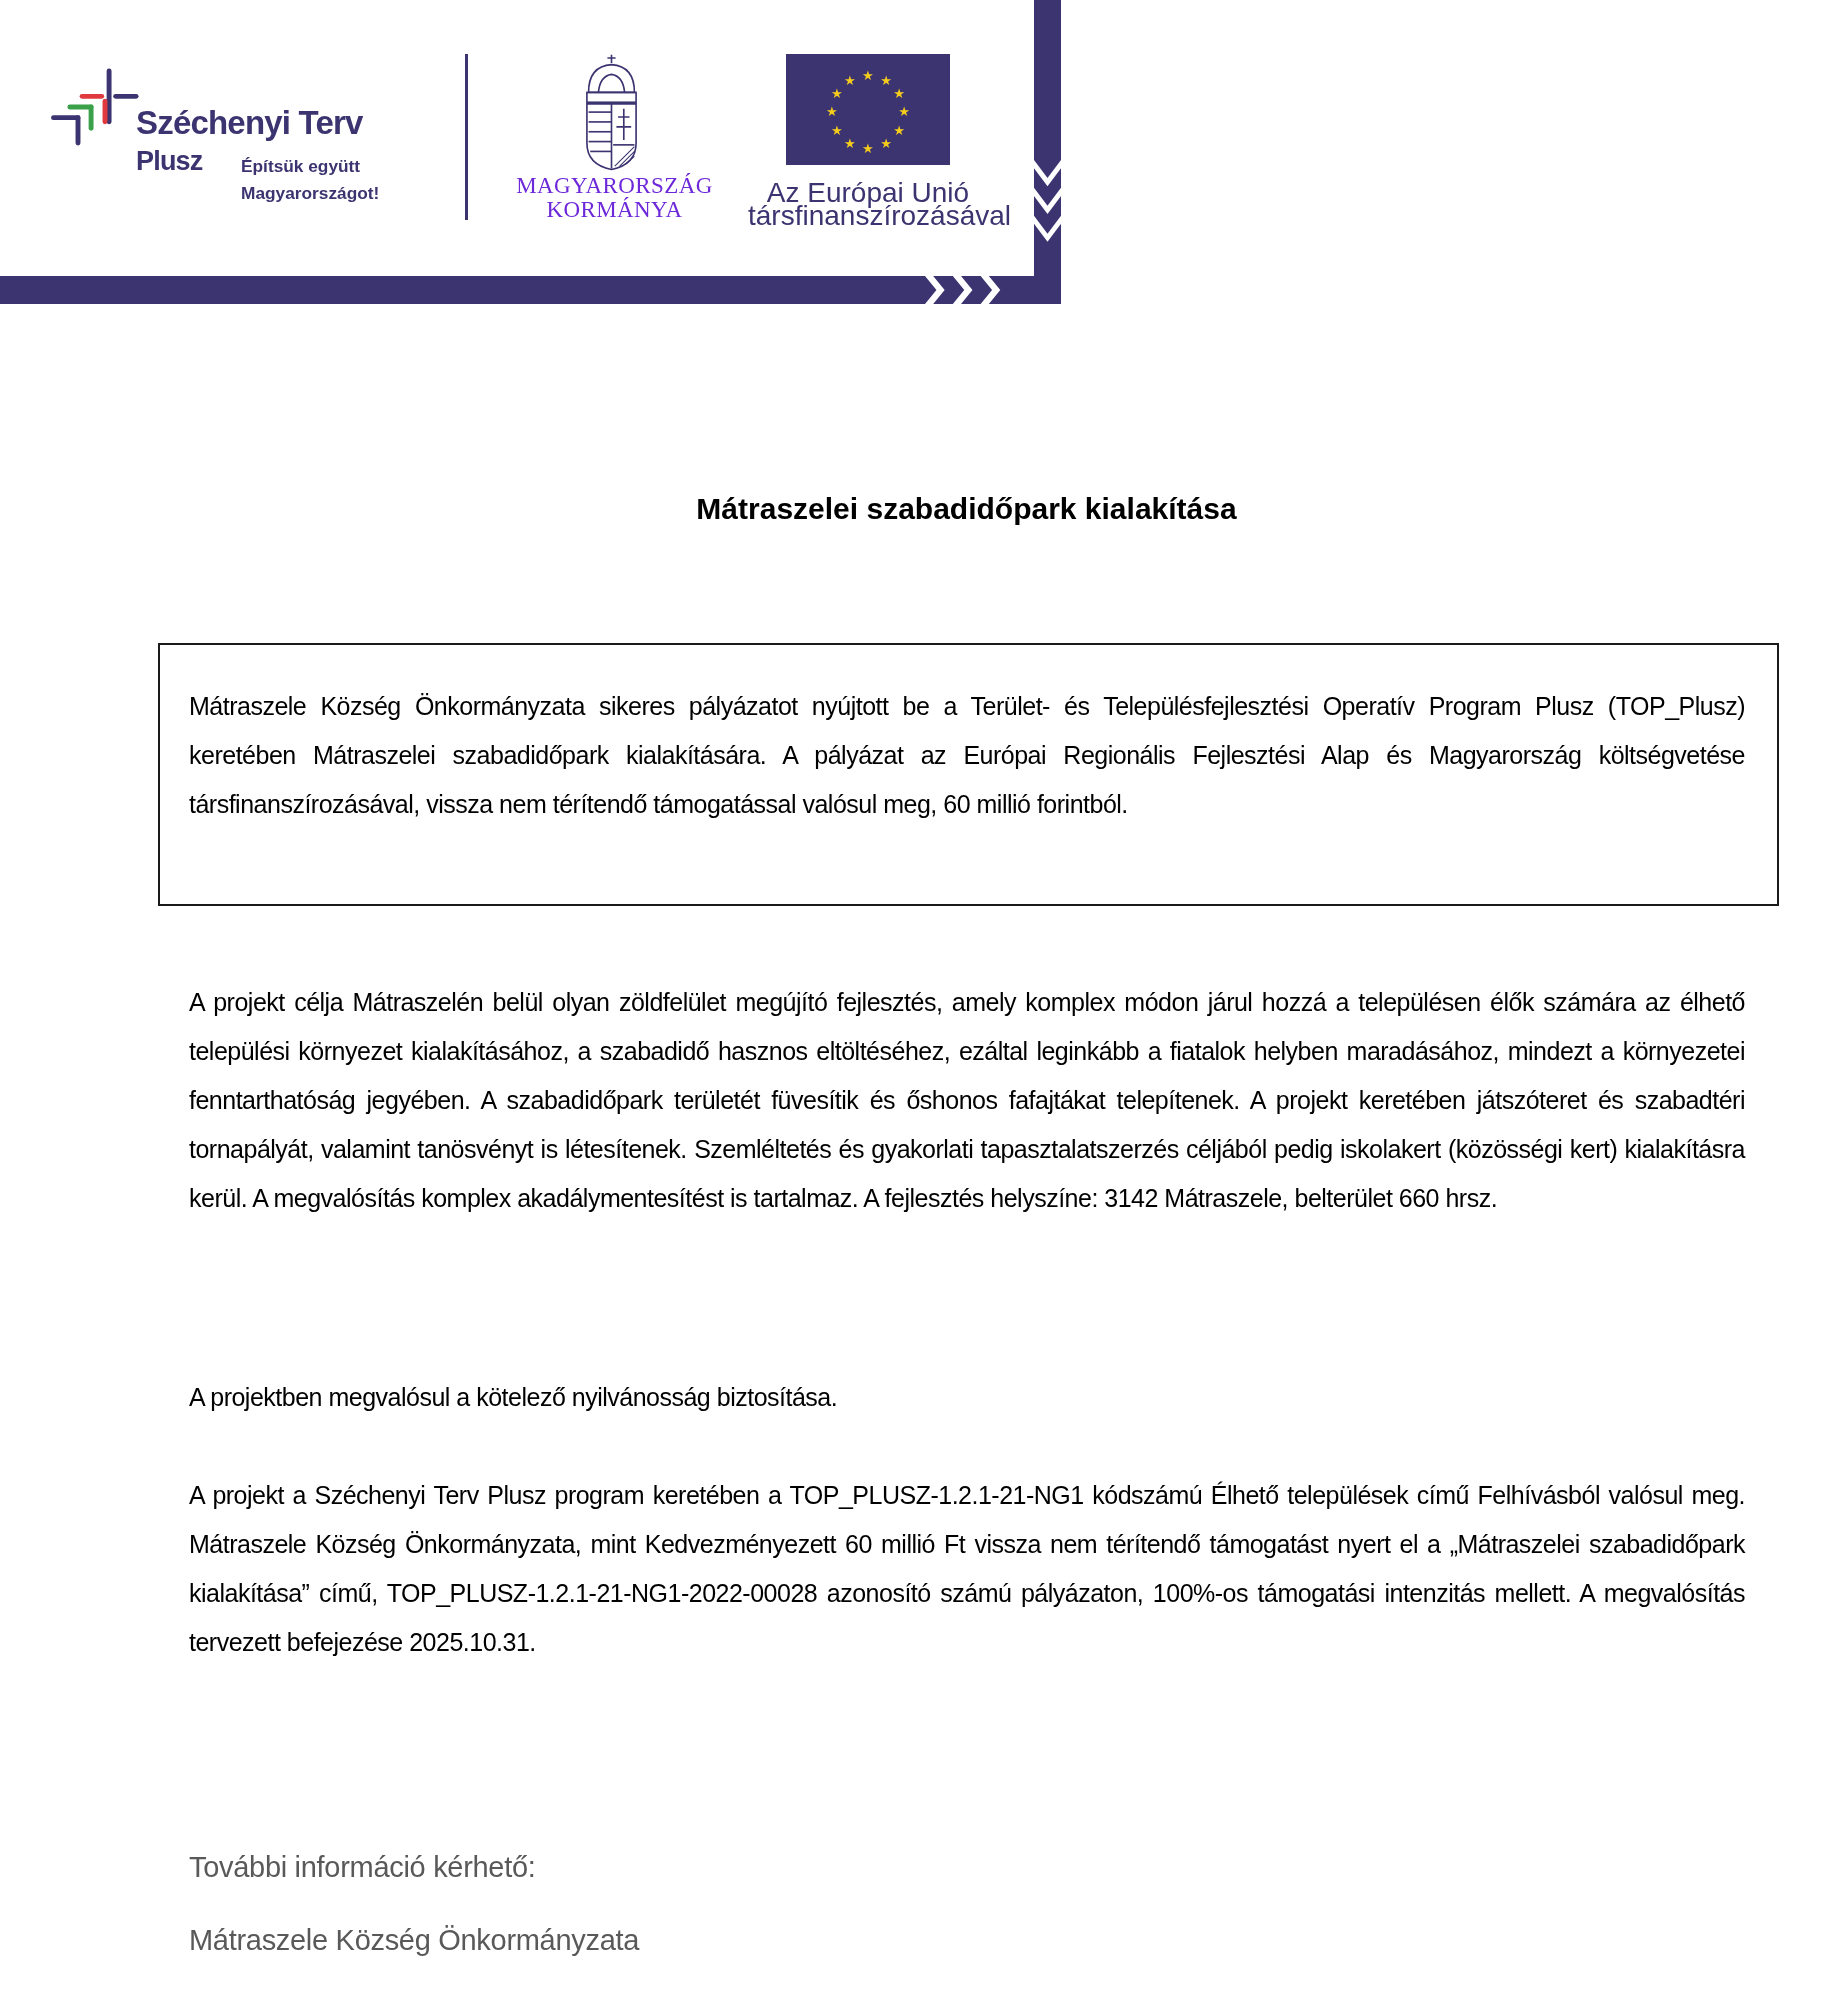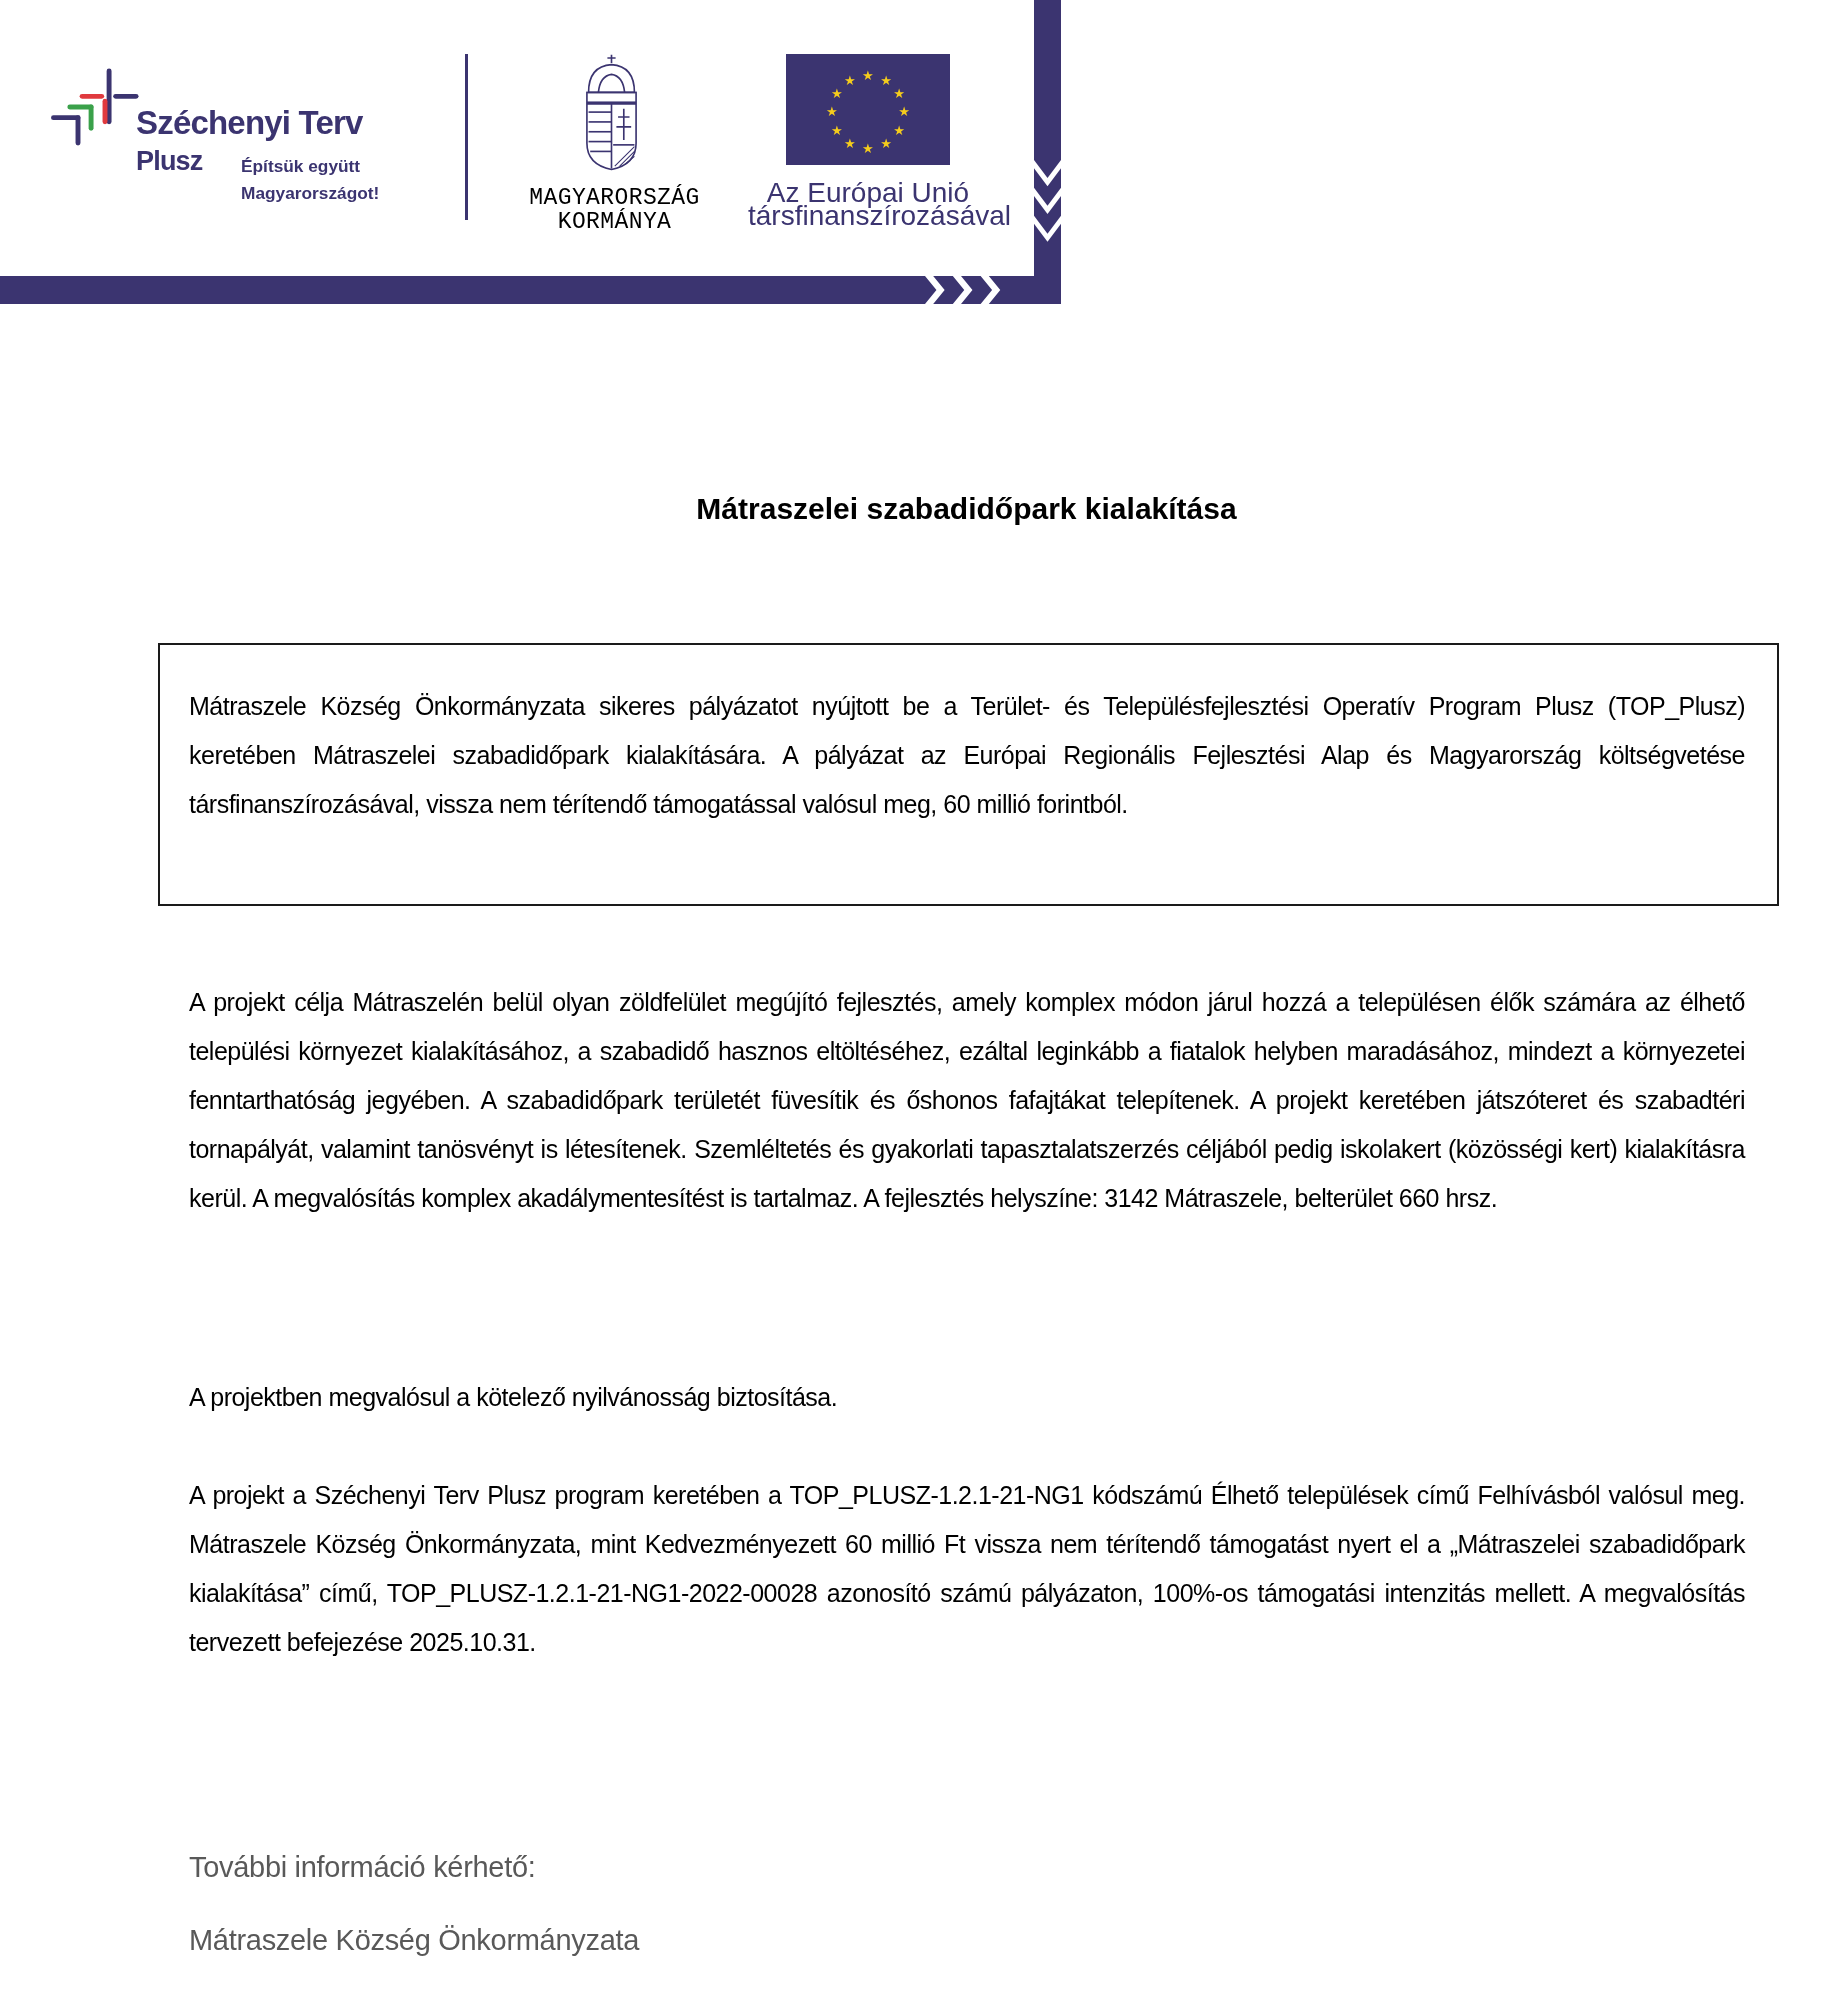--- a/index.html
+++ b/index.html
@@ -6,21 +6,21 @@
   body { width:1823px; height:2015px; position:relative; overflow:hidden; font-family:"Liberation Sans", sans-serif; color:#000; }
   .abs { position:absolute; }
   
   .hdr-bar-bottom { left:0; top:276px; width:1061px; height:28px; background:#3b3470; }
   .hdr-bar-right { left:1034px; top:0; width:27px; height:303px; background:#3b3470; }
   .brand { color:#3b3470; }
   .st-title { left:136px; top:104px; font-size:33px; font-weight:bold; letter-spacing:-0.8px; white-space:nowrap; }
   .st-plusz { left:136px; top:146px; font-size:27px; font-weight:bold; letter-spacing:-0.8px; }
   .st-tag { left:241px; font-size:17.3px; font-weight:bold; white-space:nowrap; }
   .sep { left:465px; top:54px; width:2.5px; height:166px; background:#3b3470; }
-  .gov-text { left:510px; width:209px; text-align:center; font-family:Liberation Mono, monospace; font-size:23px; color:#000000; letter-spacing:0.4px; white-space:nowrap;margin-top:12px; }
+  .gov-text { left:510px; width:209px; text-align:center; font-family:Liberation Serif, serif; font-size:23px; color:#6d28d9; letter-spacing:0.4px; white-space:nowrap; }
   .eu-flag { left:786px; top:54px; width:164px; height:111px; background:#3b3470; }
   .eu-text { left:748px; width:240px; text-align:center; font-size:28px; color:#3b3470; white-space:nowrap; }
   
   .title { left:0; width:1933px; top:492px; text-align:center; font-weight:bold; font-size:30px; }
   .box { left:158px; top:643px; width:1621px; height:263px; border:2.5px solid #1a1a1a; box-sizing:border-box; }
   .para { position:absolute; left:189px; width:1556px; font-size:25px; line-height:49px; text-align:justify; text-align-last:left; letter-spacing:-0.5px; }
   .footer { position:absolute; left:189px; font-size:29px; line-height:49px; color:#595959; letter-spacing:-0.3px; }
   .footer div { white-space:nowrap;margin-top:24px; }
 </style>
 </head>

